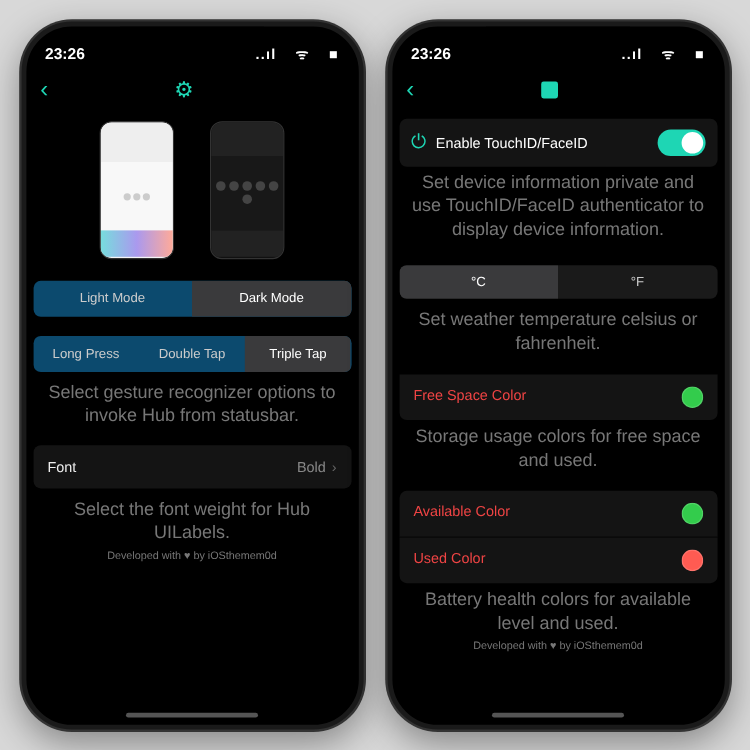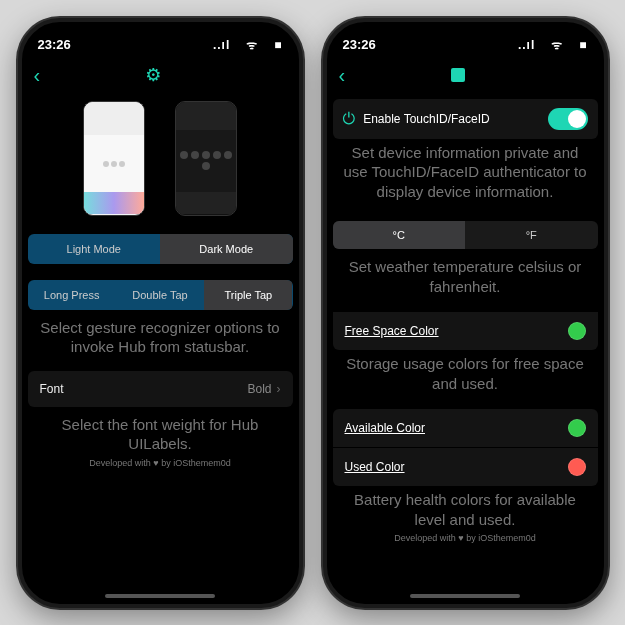--- a/index.html
+++ b/index.html
@@ -33,21 +33,21 @@
   .row .val { color: #888; display: flex; align-items: center; gap: 5px; }
   .chev-r { color: #666; font-size: 12px; }
   .footer { color: #777; font-size: 9px; text-align: center; }
   .home-ind { position: absolute; bottom: 6px; left: 50%; transform: translateX(-50%); width: 110px; height: 4px; background: #555; border-radius: 3px; }
   .enable-row { display: flex; align-items: center; justify-content: space-between; background: #141414; border-radius: 6px; padding: 9px 10px; margin-top: 4px; }
   .enable-left { display: flex; align-items: center; gap: 8px; }
   .power-icon { color: #1ed6b4; font-size: 16px; }
   .enable-label { color: #fff; font-size: 12px; font-weight: 500; }
   .toggle { width: 40px; height: 22px; background: #1ed6b4; border-radius: 11px; position: relative; }
   .toggle::after { content: ''; position: absolute; right: 2px; top: 2px; width: 18px; height: 18px; background: #fff; border-radius: 50%; }
-  .color-row { display: flex; justify-content: space-between; align-items: center; background: #141414; padding: 10px 12px; color: #ffffff; font-size: 12px; border-bottom: 1px solid #000; text-decoration: underline; }
+  .color-row { display: flex; justify-content: space-between; align-items: flex-start; background: #141414; padding: 10px 12px; color: #ef4444; font-size: 12px; border-bottom: 1px solid #000; }
   .color-block .color-row:first-child { border-radius: 6px 6px 0 0; }
   .color-block .color-row:last-child { border-radius: 0 0 6px 6px; border-bottom: none; }
   .swatch { width: 18px; height: 18px; border-radius: 50%; border: 1px solid rgba(255,255,255,0.15); }
   .sw-green { background: #33cc4c; }
   .sw-red { background: #ff5b52; }
   .color-block { margin-top: 12px; }
   .seg2 { display: flex; background: #1a1a1a; border-radius: 6px; margin: 16px 0 4px; overflow: hidden; }
   .seg2 div { flex: 1; text-align: center; padding: 8px 0; font-size: 11px; color: #ccc; }
   .seg2 .active { background: #3a3a3c; color: #fff; }
 </style>

